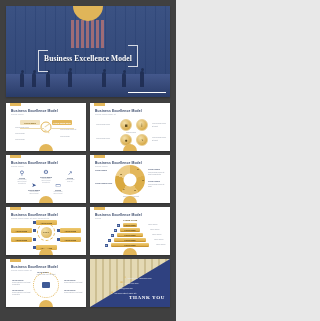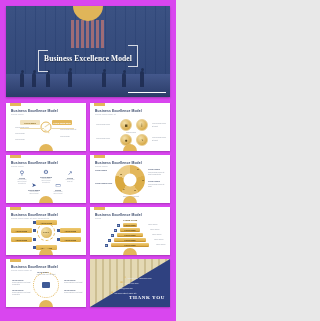--- a/index.html
+++ b/index.html
@@ -1,17 +1,17 @@
 <!DOCTYPE html>
 <html><head>
 <meta charset="utf-8">
 <style>
   * { box-sizing: border-box; margin:0; padding:0; }
   html,body { width:176px; height:321px; background:#e8e8e8; font-family:"Liberation Sans", sans-serif; }
-  #page { position:relative; width:176px; height:321px; background:#d946ef; overflow:hidden; }
+  #page { position:relative; width:176px; height:321px; background:#404040; overflow:hidden; }
 
   
   .hero { position:absolute; left:6px; top:6px; width:164px; height:91px;
           background:#2f4f87; overflow:hidden; box-shadow:0 1px 2px rgba(0,0,0,.25); }
   .hero-photo { position:absolute; inset:0;
      background:
        linear-gradient(180deg, rgba(30,48,94,.55), rgba(30,48,94,.72)),
        repeating-linear-gradient(90deg, #5e7bb0 0px, #5e7bb0 9px, #4a689e 9px, #4a689e 10px),
        repeating-linear-gradient(0deg, rgba(255,255,255,.05) 0px, rgba(255,255,255,.05) 13px, rgba(0,0,0,.10) 13px, rgba(0,0,0,.10) 14px),
        linear-gradient(160deg,#6b86b6,#2b4174);

